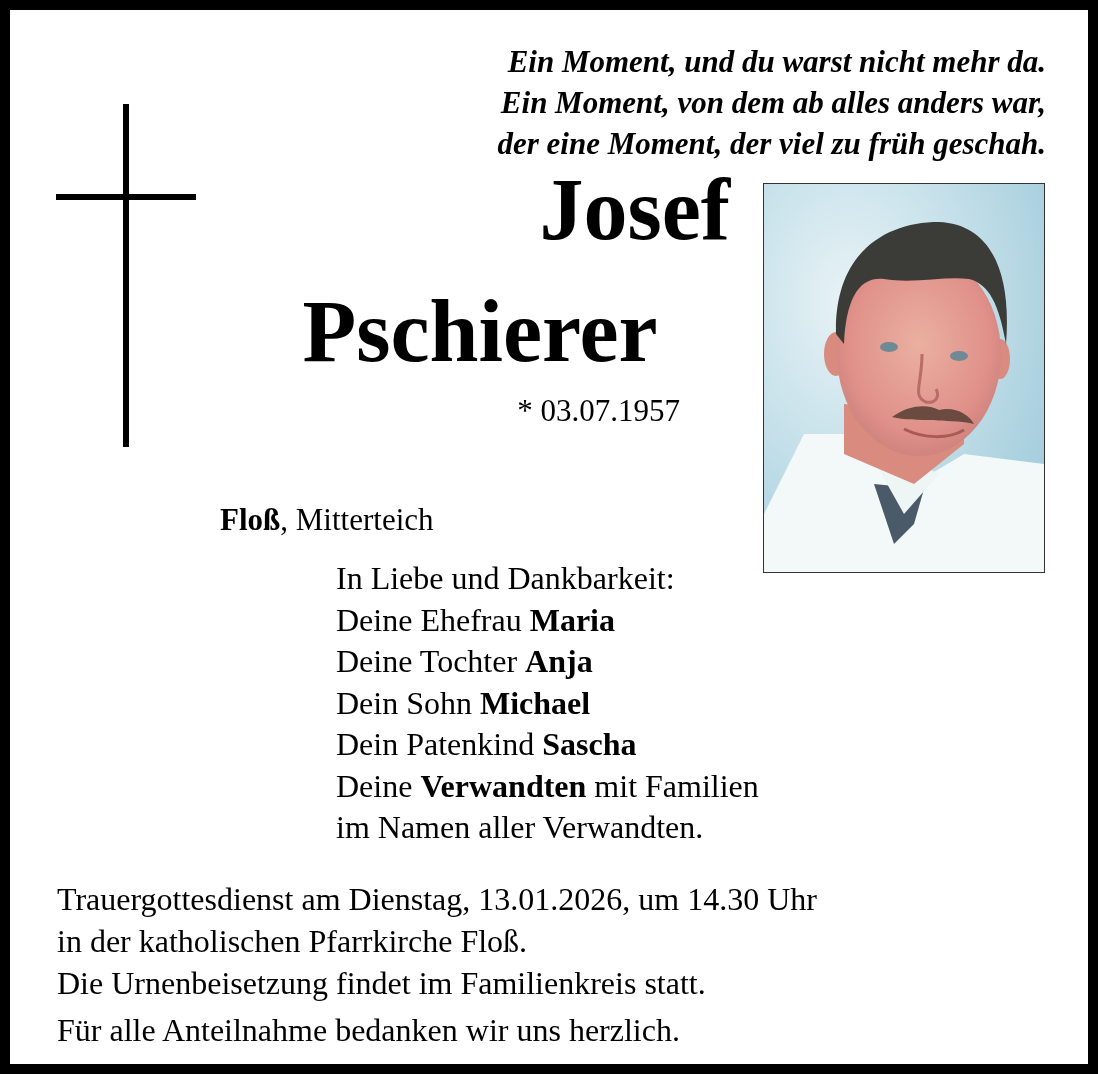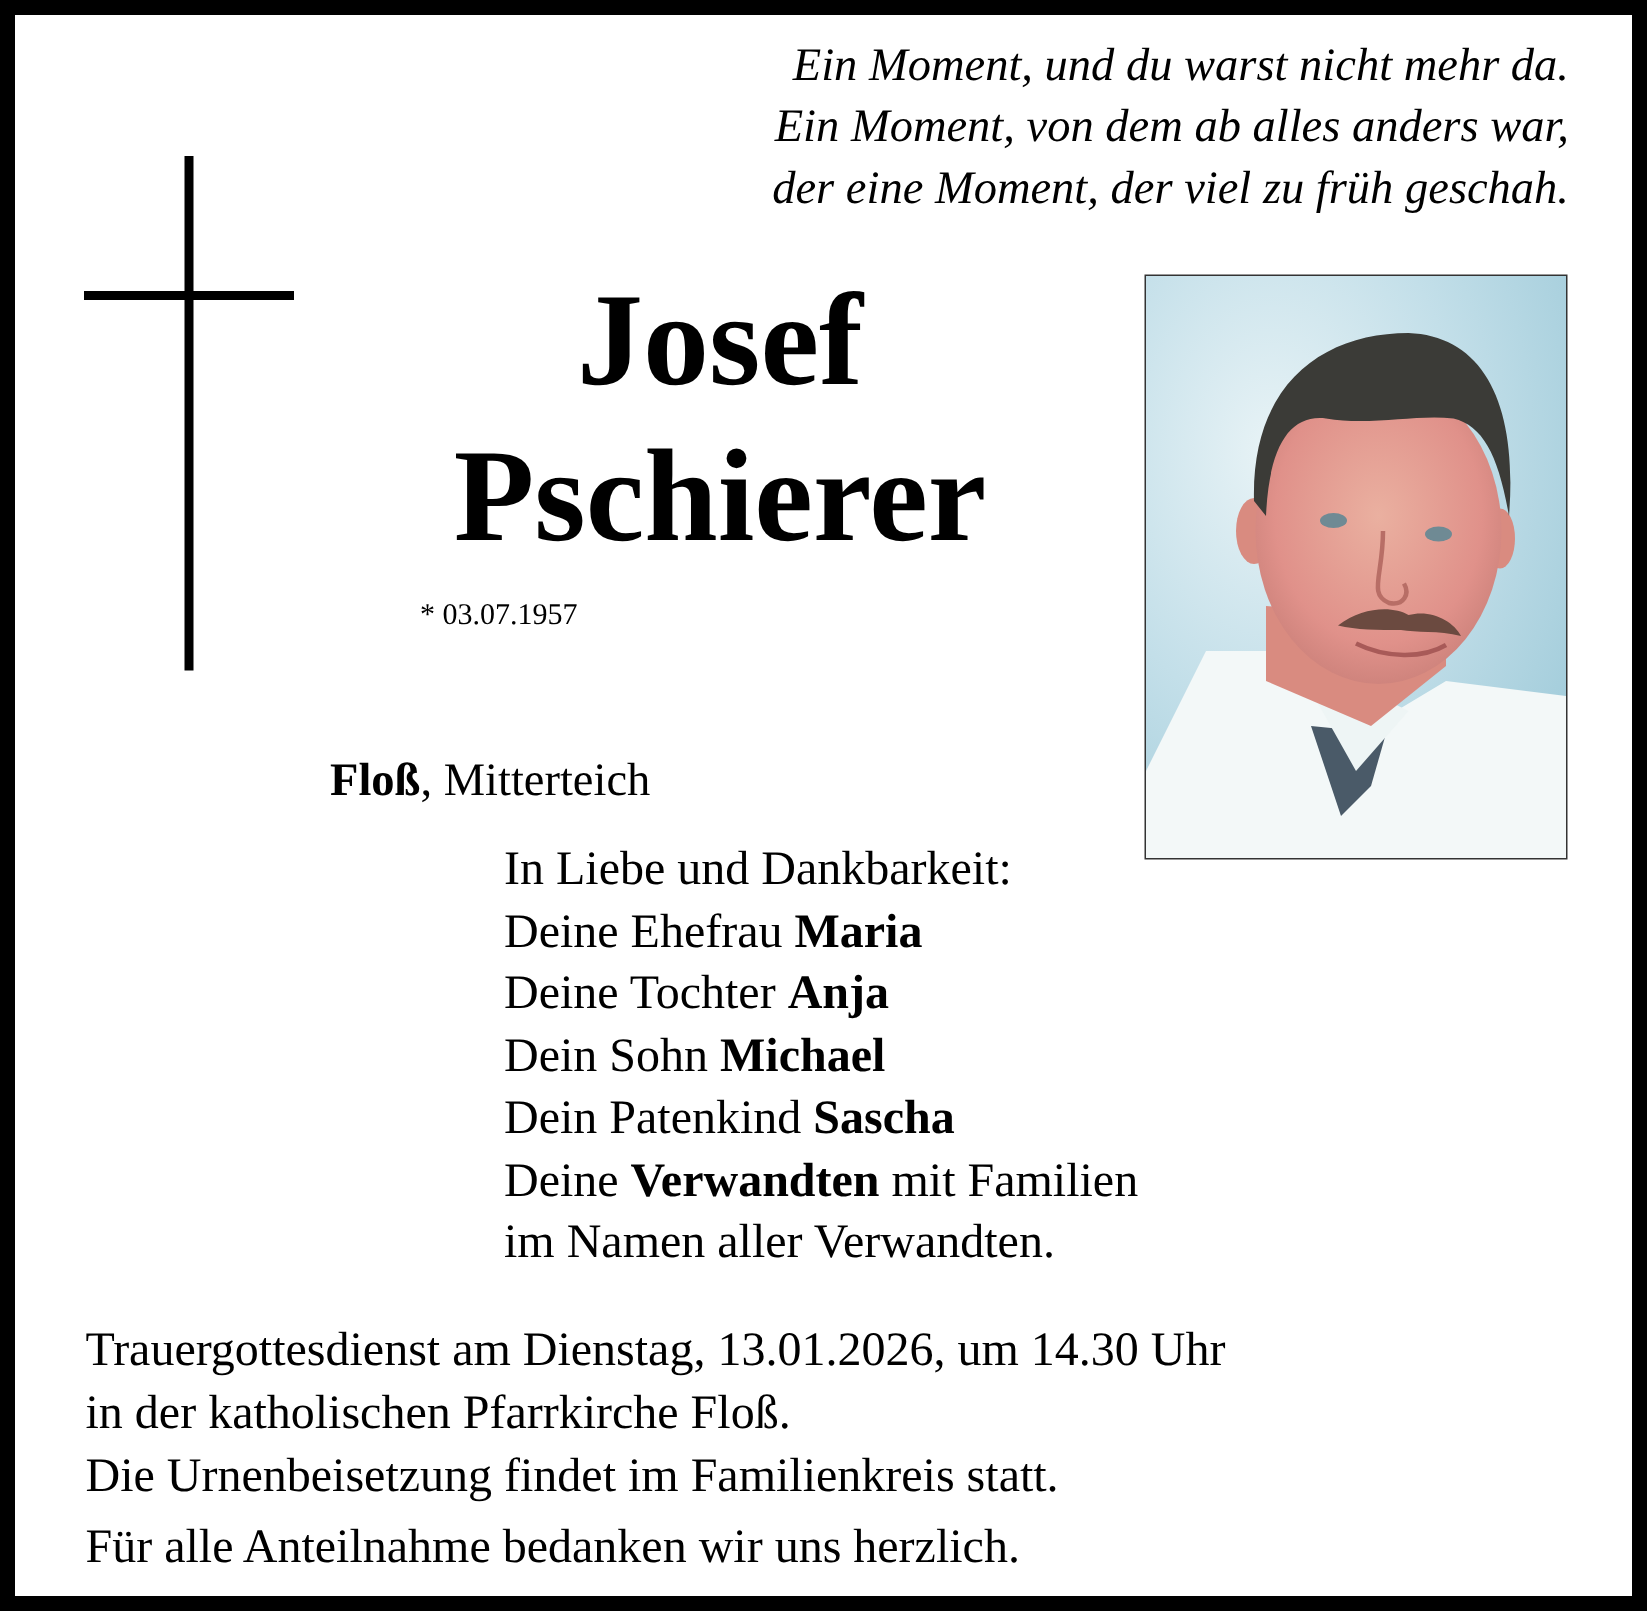--- a/index.html
+++ b/index.html
@@ -1,28 +1,28 @@
 <!DOCTYPE html>
 <html><head>
 <meta charset="utf-8">
 <style>
   html, body { margin: 0; padding: 0; background: #ffffff; }
   body { width: 1098px; height: 1074px; position: relative; overflow: hidden;
          font-family: "Liberation Serif", "DejaVu Serif", serif; color: #000; }
   .frame { position: absolute; left: 0; top: 0; width: 1078px; height: 1054px;
            border: 10px solid #000; background: #fff; }
-  .poem { position: absolute; right: 52px; top: 22px; text-align: right;
-          font-style: italic; font-weight: normal; font-size: 31px; line-height: 41px; }
+  .poem { position: absolute; right: 52px; top: 41px; text-align: right;
+          font-style: italic; font-weight: bold; font-size: 31px; line-height: 41px; }
   .poem div { white-space: nowrap; }
   .cross-v { position: absolute; left: 123px; top: 104px; width: 6px; height: 343px; background: #000; }
   .cross-h { position: absolute; left: 56px; top: 194px; width: 140px; height: 6px; background: #000; }
   .name { position: absolute; left: 230px; width: 500px; text-align: center; font-weight: bold; }
-  .first { top: 178px; font-size: 88px; line-height: 100px; }
+  .first { top: 160px; font-size: 88px; line-height: 100px; text-align: right; }
   .last  { top: 282px; font-size: 88px; line-height: 100px; }
-  .dates { position: absolute; left: 280px; width: 400px; text-align: left; font-size: 20px; line-height: 49px; top: 386px; }
+  .dates { position: absolute; left: 280px; width: 400px; text-align: right; font-size: 31px; line-height: 49px; top: 386px; }
   .photo { position: absolute; left: 763px; top: 183px; width: 280px; height: 388px;
            border: 1px solid #333; overflow: hidden;
            background: radial-gradient(ellipse at 30% 30%, #e6f2f6 0%, #c9e2ec 40%, #a9d0de 100%); }
   .place { position: absolute; left: 220px; top: 500px; font-size: 31px; line-height: 40px; white-space: nowrap; }
   .family { position: absolute; left: 296px; top: 558px; font-size: 32px; line-height: 41.5px; margin-left: 40px; }
   .family div { white-space: nowrap; }
   .footer { position: absolute; left: 57px; top: 867px; font-size: 32px; line-height: 42px; margin-top: 11px; }
   .footer div { white-space: nowrap; }
   .footer .last-line { margin-top: 5px; }
   b { font-weight: bold; }

